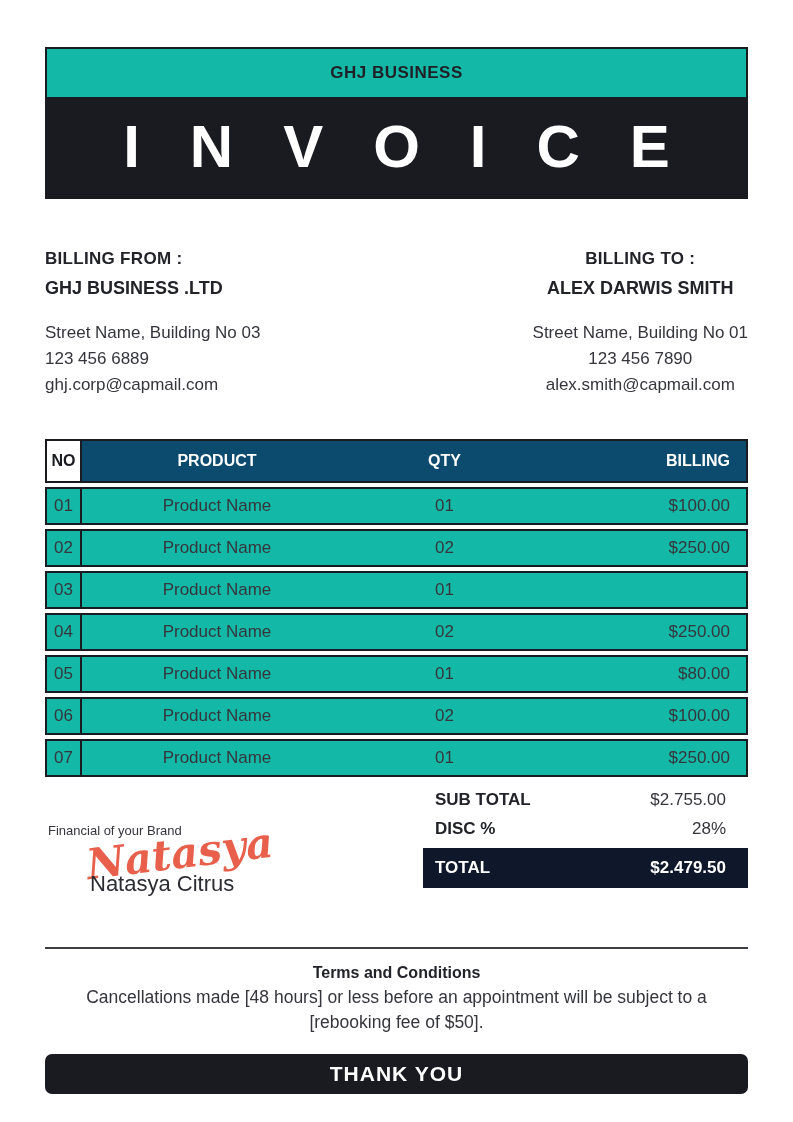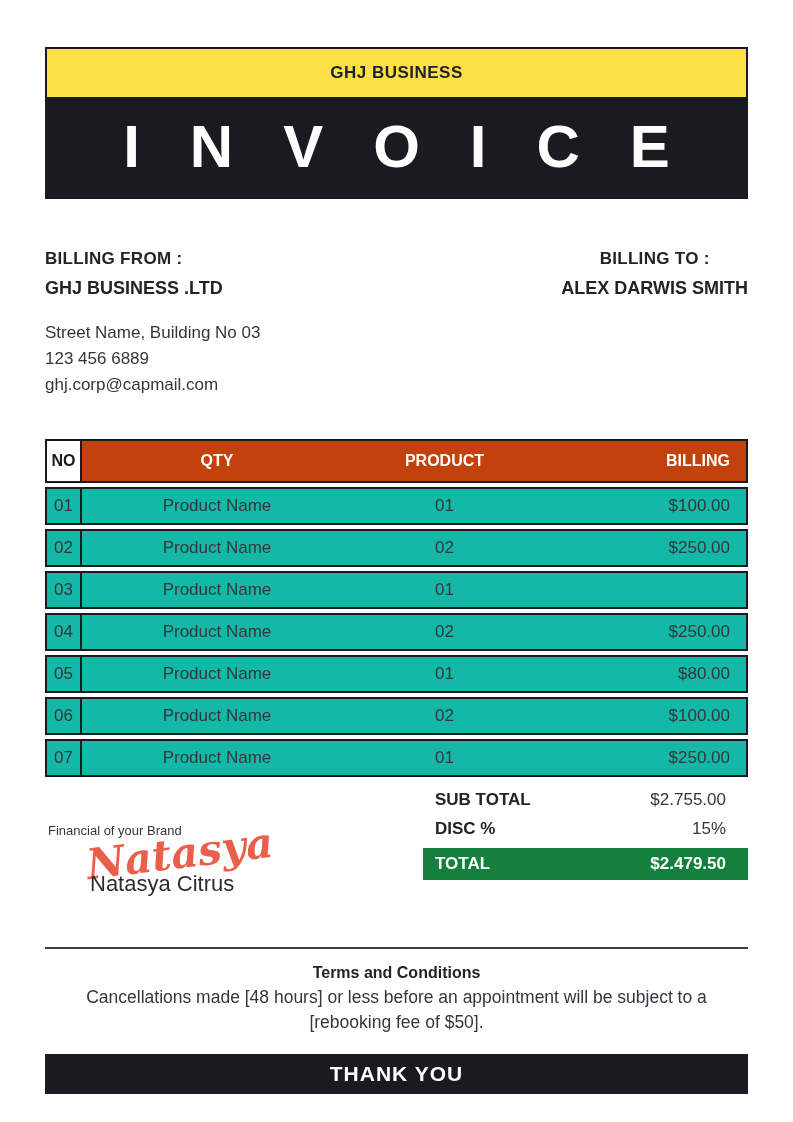--- a/index.html
+++ b/index.html
@@ -9,21 +9,21 @@
     font-family:"Liberation Sans", sans-serif;
     color:#2c2d33;
     -webkit-font-smoothing:antialiased;
   }
   .page { position:relative; width:793px; height:1122px; overflow:hidden; background:#fff; }
   .content { margin:0 45px; }
 
   
   .header-box { border:2px solid #1a1b20; margin-top:47px; }
   .brand-bar {
-    height:48px; background:#fde047;
+    height:48px; background:#14b8a6;
     display:flex; align-items:center; justify-content:center;
     font-weight:bold; font-size:17px; letter-spacing:0.5px; color:#1f2026;
   }
   .title-bar {
     height:100px; background:#1a1b20; color:#ffffff;
     display:flex; align-items:center; justify-content:center;
   }
   .title-bar span {
     font-weight:bold; font-size:60px; letter-spacing:50px; margin-right:-50px;
     line-height:1;
@@ -36,21 +36,21 @@
   .b-label { font-weight:bold; font-size:17px; letter-spacing:0.3px; color:#222329; }
   .b-name  { font-weight:bold; font-size:18px; margin-top:9px; color:#222329; }
   .b-lines { margin-top:21px; line-height:26px; color:#35363c; }
 
   
   .items { margin-top:41px; }
   .thead, .trow {
     display:grid; grid-template-columns:35px 270px 185px 1fr;
     border:2px solid #1a1b20;
   }
-  .thead { height:40px; background:#c2410c; color:#ffffff; font-weight:bold; font-size:16px; margin-bottom:4px; }
+  .thead { height:40px; background:#0c4a6e; color:#ffffff; font-weight:bold; font-size:16px; margin-bottom:4px; }
   .thead .c-no { background:#ffffff; color:#1a1b20; }
   .trow { height:34px; margin-bottom:4px; font-size:17px; color:#35363c; background:#14b8a6; }
   .c { display:flex; align-items:center; min-width:0; }
   .c-no { justify-content:center; border-right:2px solid #1a1b20; }
   .c-product { justify-content:center; }
   .c-qty { justify-content:center; }
   .c-amount { justify-content:flex-end; padding-right:16px; }
 
   
   .summary { display:flex; justify-content:space-between; margin-top:8px; }
@@ -65,33 +65,33 @@
   .sig-name { position:absolute; left:42px; top:48px; font-size:22px; color:#2c2d33; }
 
   .totals { width:325px; font-size:17px; }
   .t-row {
     display:flex; justify-content:space-between; align-items:center;
     padding:0 22px 0 12px; height:29px;
   }
   .t-row .t-label { font-weight:bold; color:#222329; }
   .t-row .t-value { color:#35363c; }
   .t-row.total {
-    background:#15803d; color:#ffffff; height:32px; margin-top:5px;
+    background:#0f172a; color:#ffffff; height:40px; margin-top:5px;
   }
   .t-row.total .t-label, .t-row.total .t-value { color:#ffffff; font-weight:bold; }
 
   
   .divider { height:2px; background:#3c3d42; margin-top:34px; }
   .terms { text-align:center; margin-top:15px; }
   .terms-heading { font-size:16px; font-weight:bold; color:#222329; }
   .terms-body { font-size:17.5px; line-height:25px; max-width:680px; margin:3px auto 0; color:#35363c; }
   .thankyou {
     margin-top:19px; height:40px; background:#1a1b20; color:#ffffff;
     display:flex; align-items:center; justify-content:center;
-    font-weight:bold; font-size:21px; letter-spacing:1px;
+    font-weight:bold; font-size:21px; letter-spacing:1px;border-radius:7px;
   }
 </style>
 </head>
 <body>
 
 <div class="page">
   <div class="content">
 
     <header class="header-box">
       <div class="brand-bar">
@@ -108,28 +108,33 @@
         <div class="b-name">GHJ BUSINESS .LTD</div>
         <div class="b-lines">
           <div>Street Name, Building No 03</div>
           <div>123 456 6889</div>
           <div>ghj.corp@capmail.com</div>
         </div>
       </div>
       <div class="billing-col right">
         <div class="b-label">BILLING TO :</div>
         <div class="b-name">ALEX DARWIS SMITH</div>
+        <div class="b-lines">
+          <div>Street Name, Building No 01</div>
+          <div>123 456 7890</div>
+          <div>alex.smith@capmail.com</div>
+        </div>
       </div>
     </section>
 
     <section class="items">
       <div class="thead">
         <div class="c c-no">NO</div>
+        <div class="c c-product">PRODUCT</div>
         <div class="c c-qty">QTY</div>
-        <div class="c c-product">PRODUCT</div>
         <div class="c c-amount">BILLING</div>
       </div>
       <div>
           <div class="trow">
         <div class="c c-no">01</div>
         <div class="c c-product">Product Name</div>
         <div class="c c-qty">01</div>
         <div class="c c-amount">$100.00</div>
       </div>
           <div class="trow">
@@ -176,21 +181,21 @@
         <div class="sig-script">Natasya</div>
         <div class="sig-name">Natasya Citrus</div>
       </div>
       <div class="totals">
         <div class="t-row">
           <span class="t-label">SUB TOTAL</span>
           <span class="t-value">$2.755.00</span>
         </div>
         <div class="t-row">
           <span class="t-label">DISC %</span>
-          <span class="t-value">15%</span>
+          <span class="t-value">28%</span>
         </div>
         <div class="t-row total">
           <span class="t-label">TOTAL</span>
           <span class="t-value">$2.479.50</span>
         </div>
       </div>
     </section>
 
     <div class="divider"></div>
 

